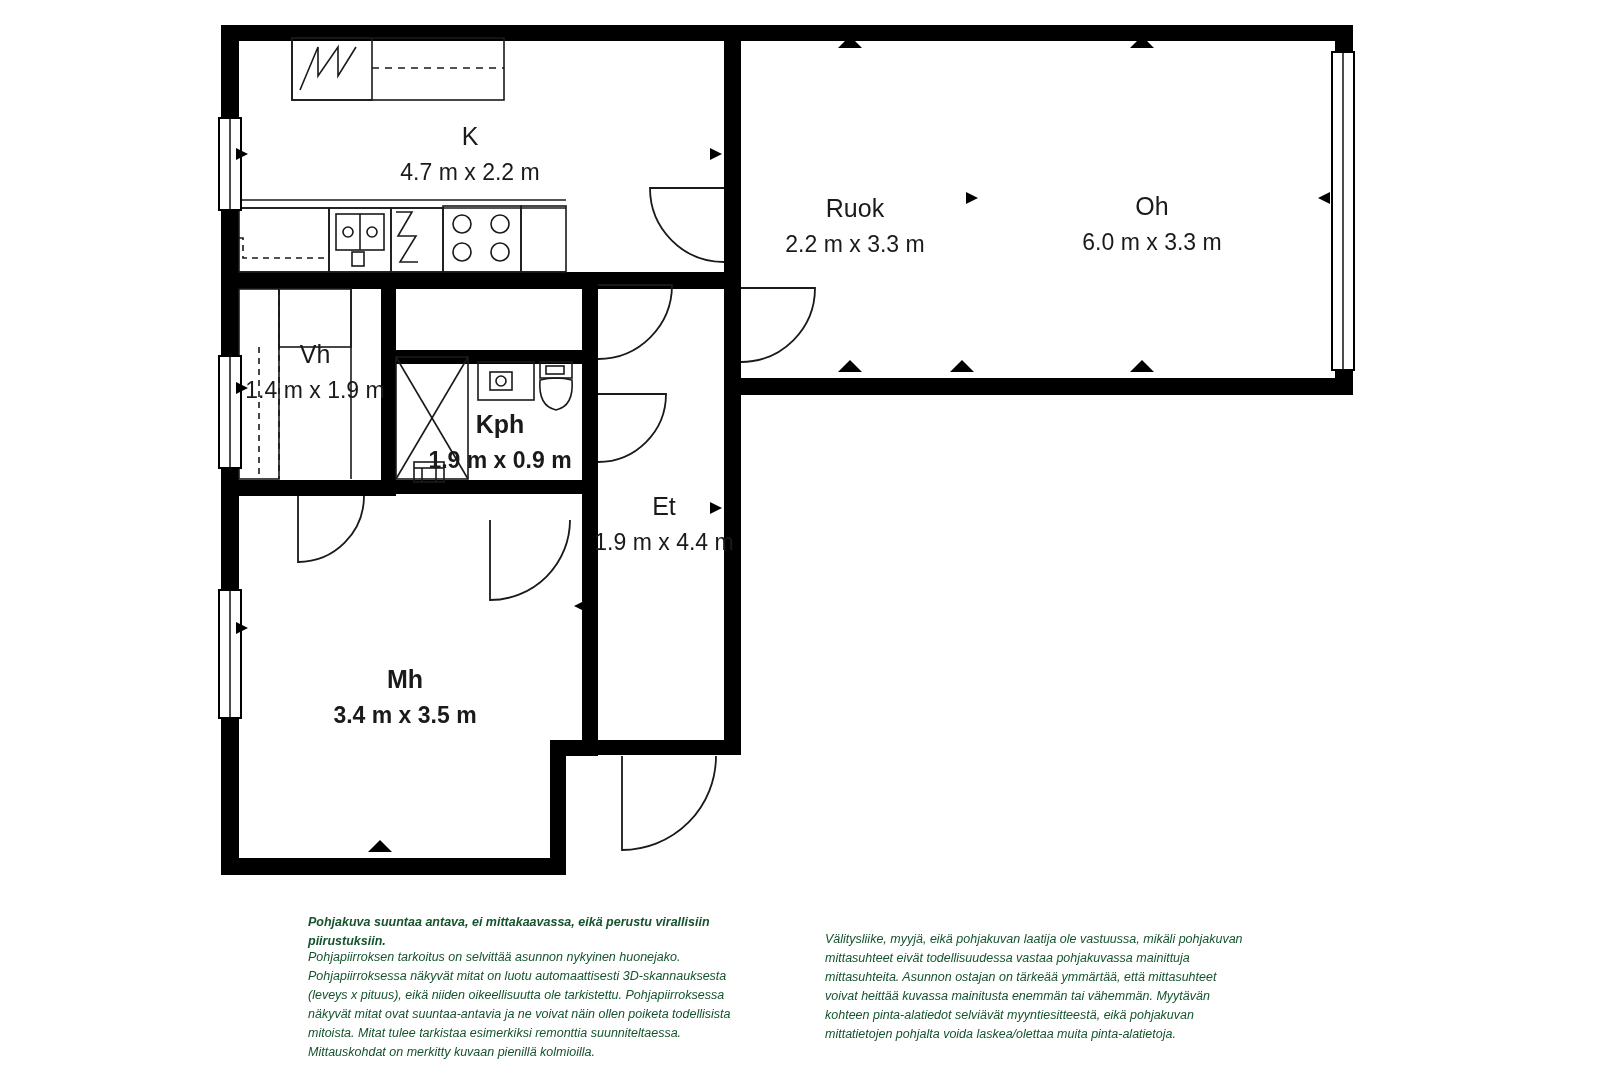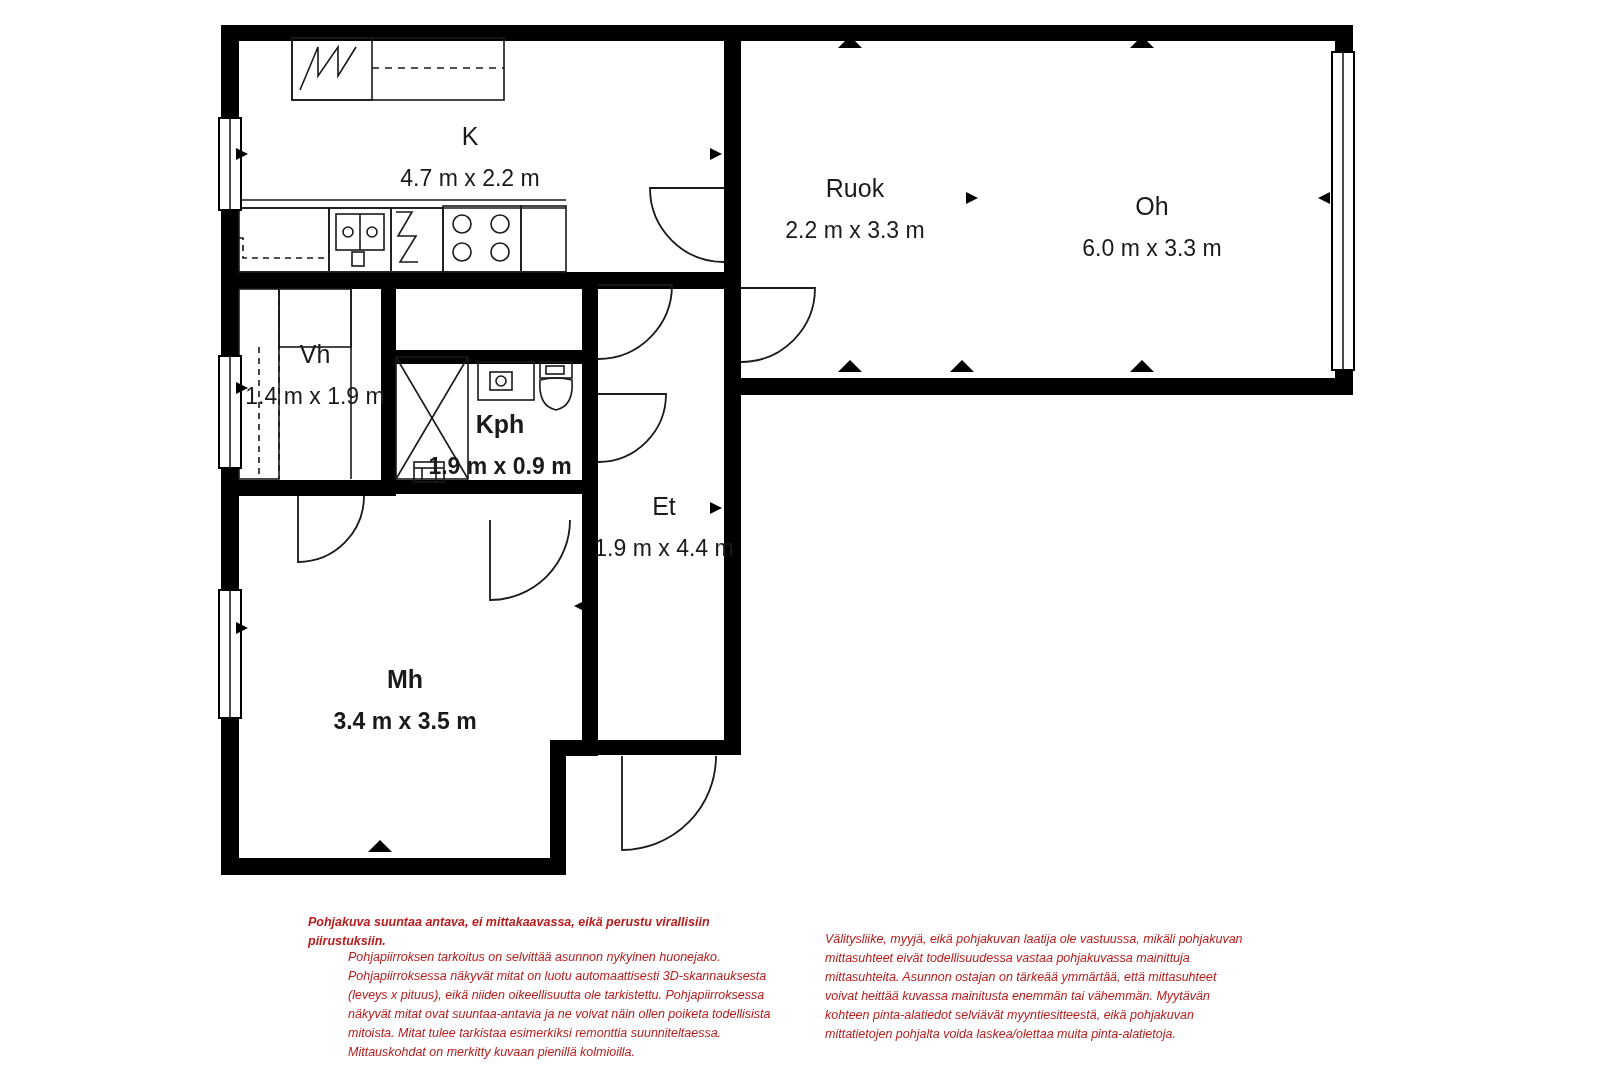--- a/index.html
+++ b/index.html
@@ -31,41 +31,40 @@
     color: #1a1a1a;
     white-space: nowrap;
   }
   .room-name {
     font-size: 25px;
     display: block;
   }
   .room-dims {
     font-size: 23px;
     display: block;
-    margin-top: 12px;
+    margin-top: 6px;
   }
 
   .disclaimer {
     position: absolute;
     font-size: 12.5px;
     line-height: 1.52;
-    color: #b91c1c;
+    color: #14532d;
     font-style: italic;
   }
   #disc-left-head {
     left: 308px;
     top: 913px;
     width: 470px;
     font-weight: bold;
   }
   #disc-left-body {
     left: 308px;
     top: 948px;
     width: 440px;
-    margin-left: 40px;
   }
   #disc-right {
     left: 825px;
     top: 930px;
     width: 425px;
   }
 </style>
 </head>
 <body>
 
@@ -213,21 +212,21 @@
     <polygon points="660,742 672,754 648,754"></polygon>
   </g>
 
 </svg>
 
 <div class="room-label" style="left:370px; top:120px; width:200px;">
   <span class="room-name">K</span>
   <span class="room-dims">4.7 m x 2.2 m</span>
 </div>
 
-<div class="room-label" style="left:755px; top:172px; width:200px;">
+<div class="room-label" style="left:755px; top:192px; width:200px;">
   <span class="room-name">Ruok</span>
   <span class="room-dims">2.2 m x 3.3 m</span>
 </div>
 
 <div class="room-label" style="left:1052px; top:190px; width:200px;">
   <span class="room-name">Oh</span>
   <span class="room-dims">6.0 m x 3.3 m</span>
 </div>
 
 <div class="room-label" style="left:215px; top:338px; width:200px;text-align:center;">

